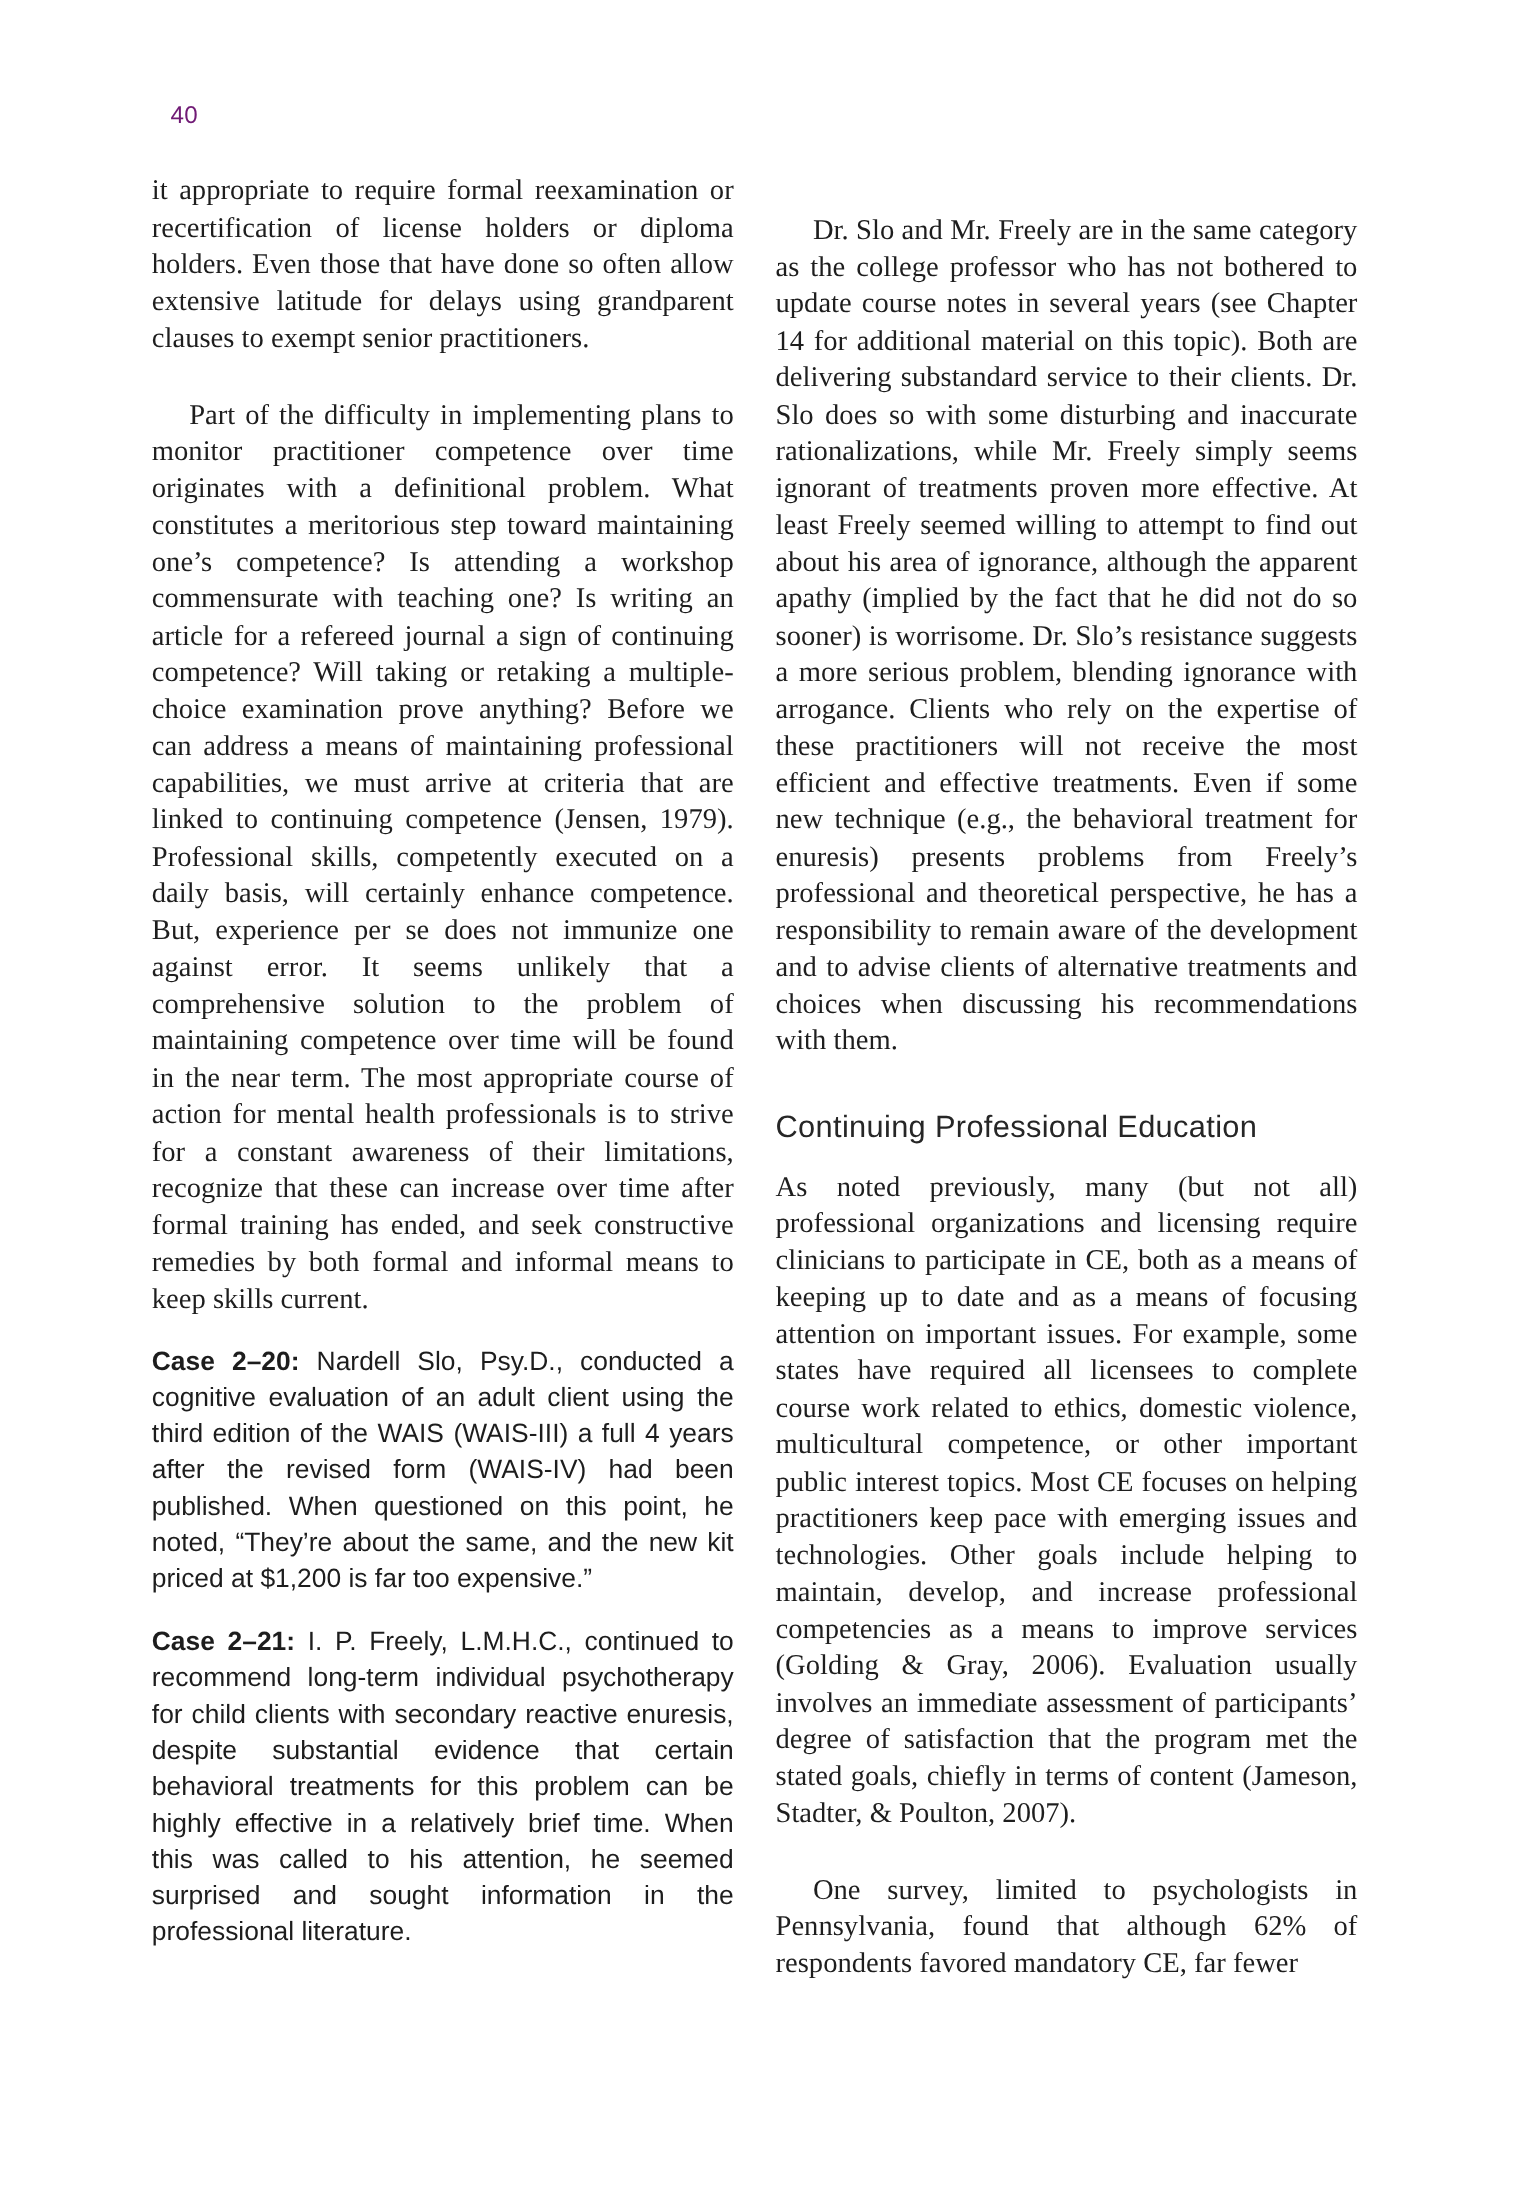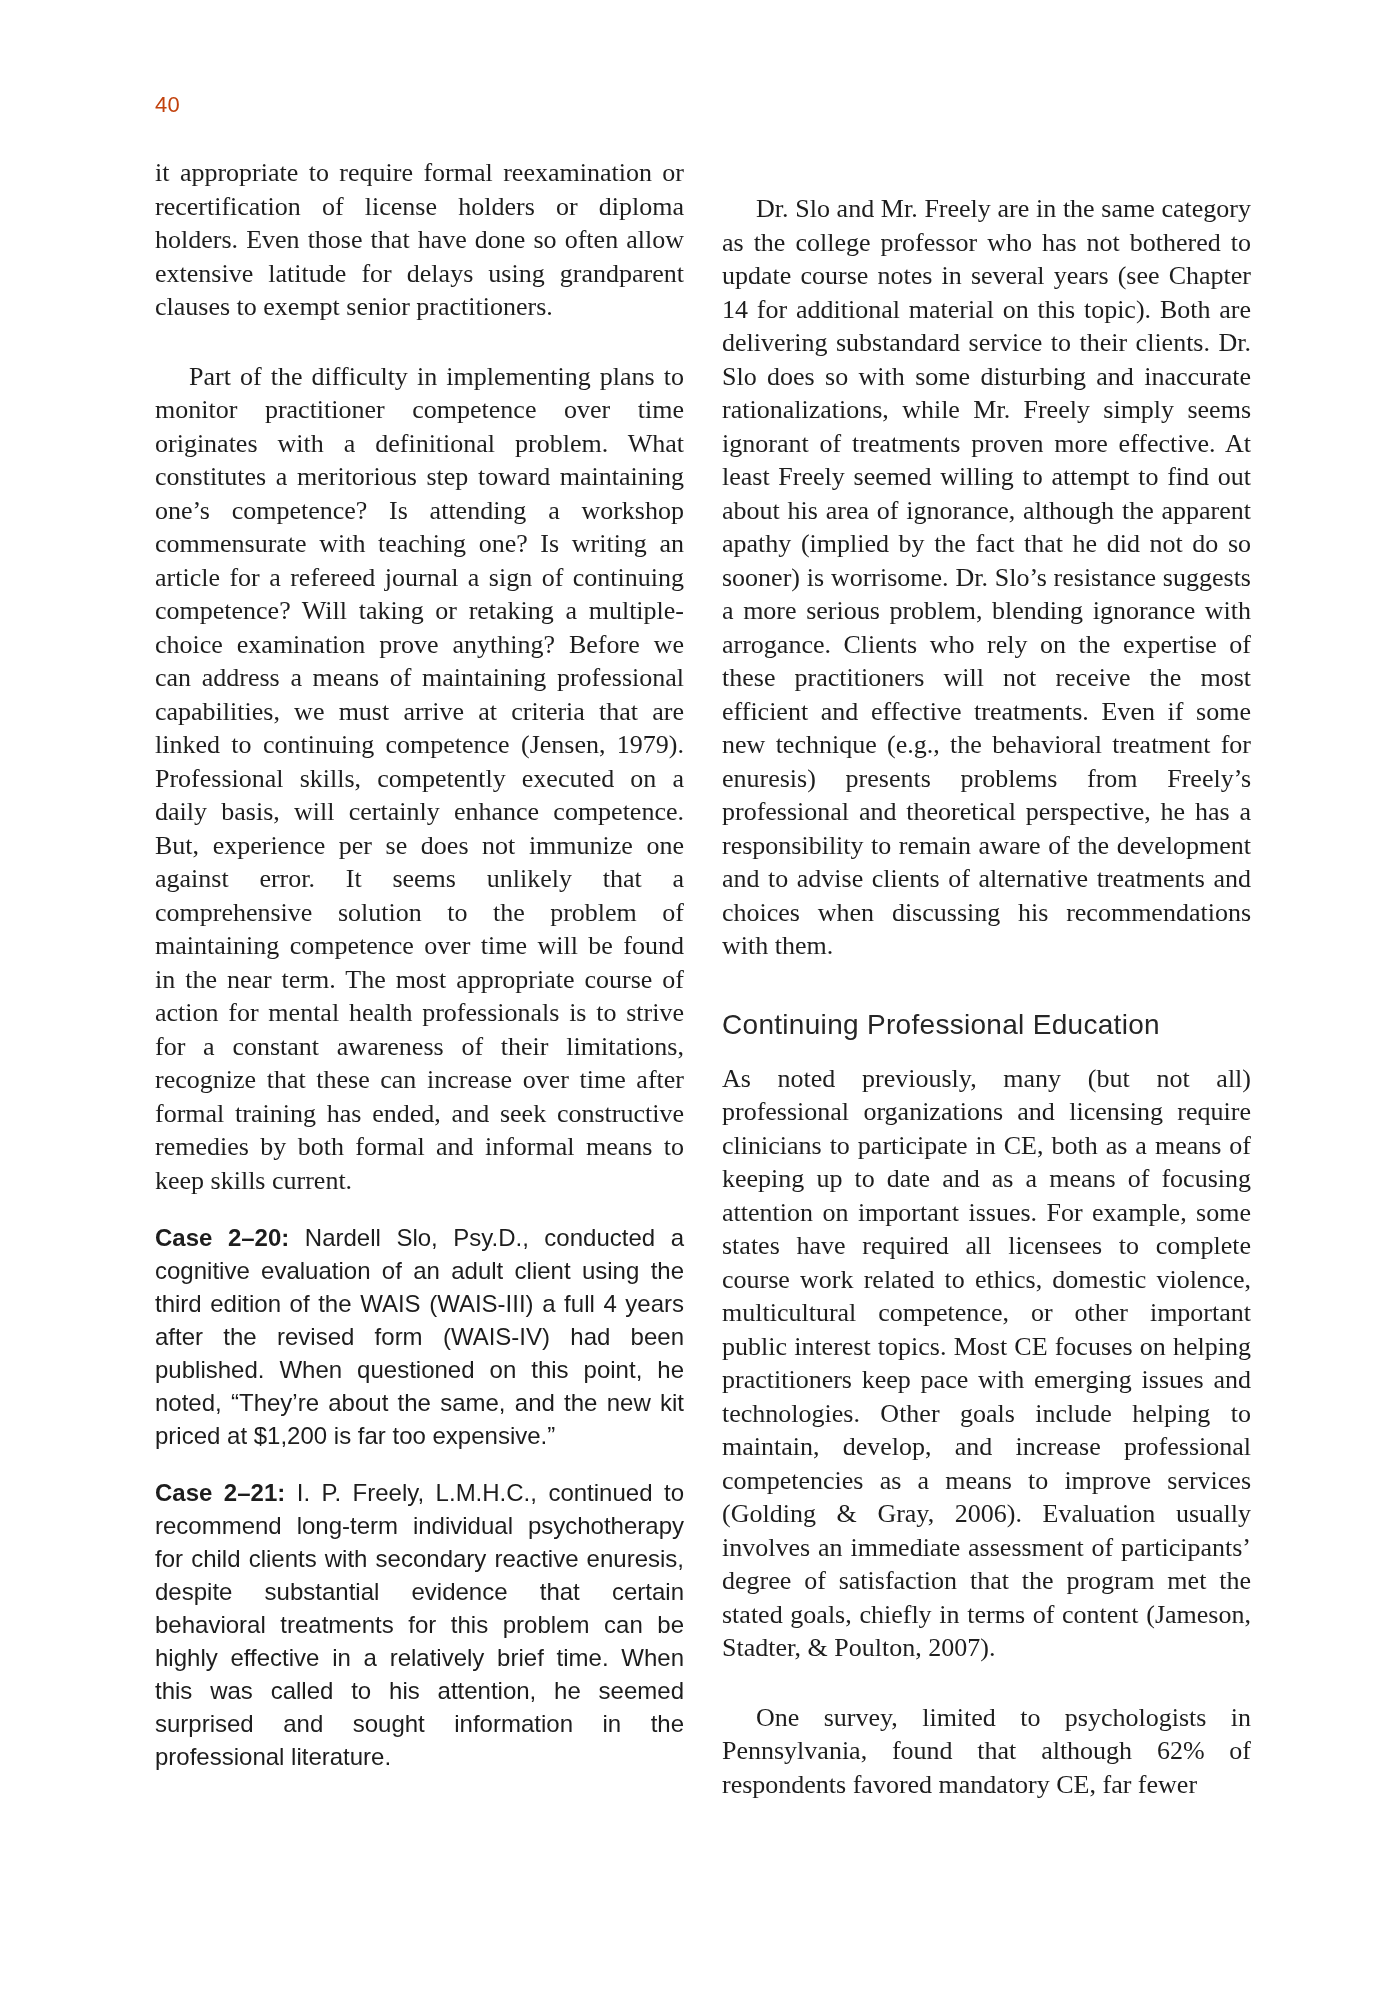--- a/index.html
+++ b/index.html
@@ -17,29 +17,29 @@
   .page-header {
     position: absolute;
     top: 92px;
     left: 155px;
     display: flex;
     align-items: baseline;
     gap: 38px;
     font-family: "Liberation Sans", sans-serif;
     font-size: 22px;
     font-weight: 400;
-    color: #c2410c;
+    color: #701a75;
     letter-spacing: 0.2px;
     text-align: center;
   }
 
   .columns {
     position: absolute;
     top: 156px;
-    left: 155px;
+    left: 138px;
     width: 1096px;
     display: flex;
     gap: 38px;
   }
   .col { width: 529px; }
 
   p.body {
     font-size: 26px;
     line-height: 33.5px;
     text-align: justify;

